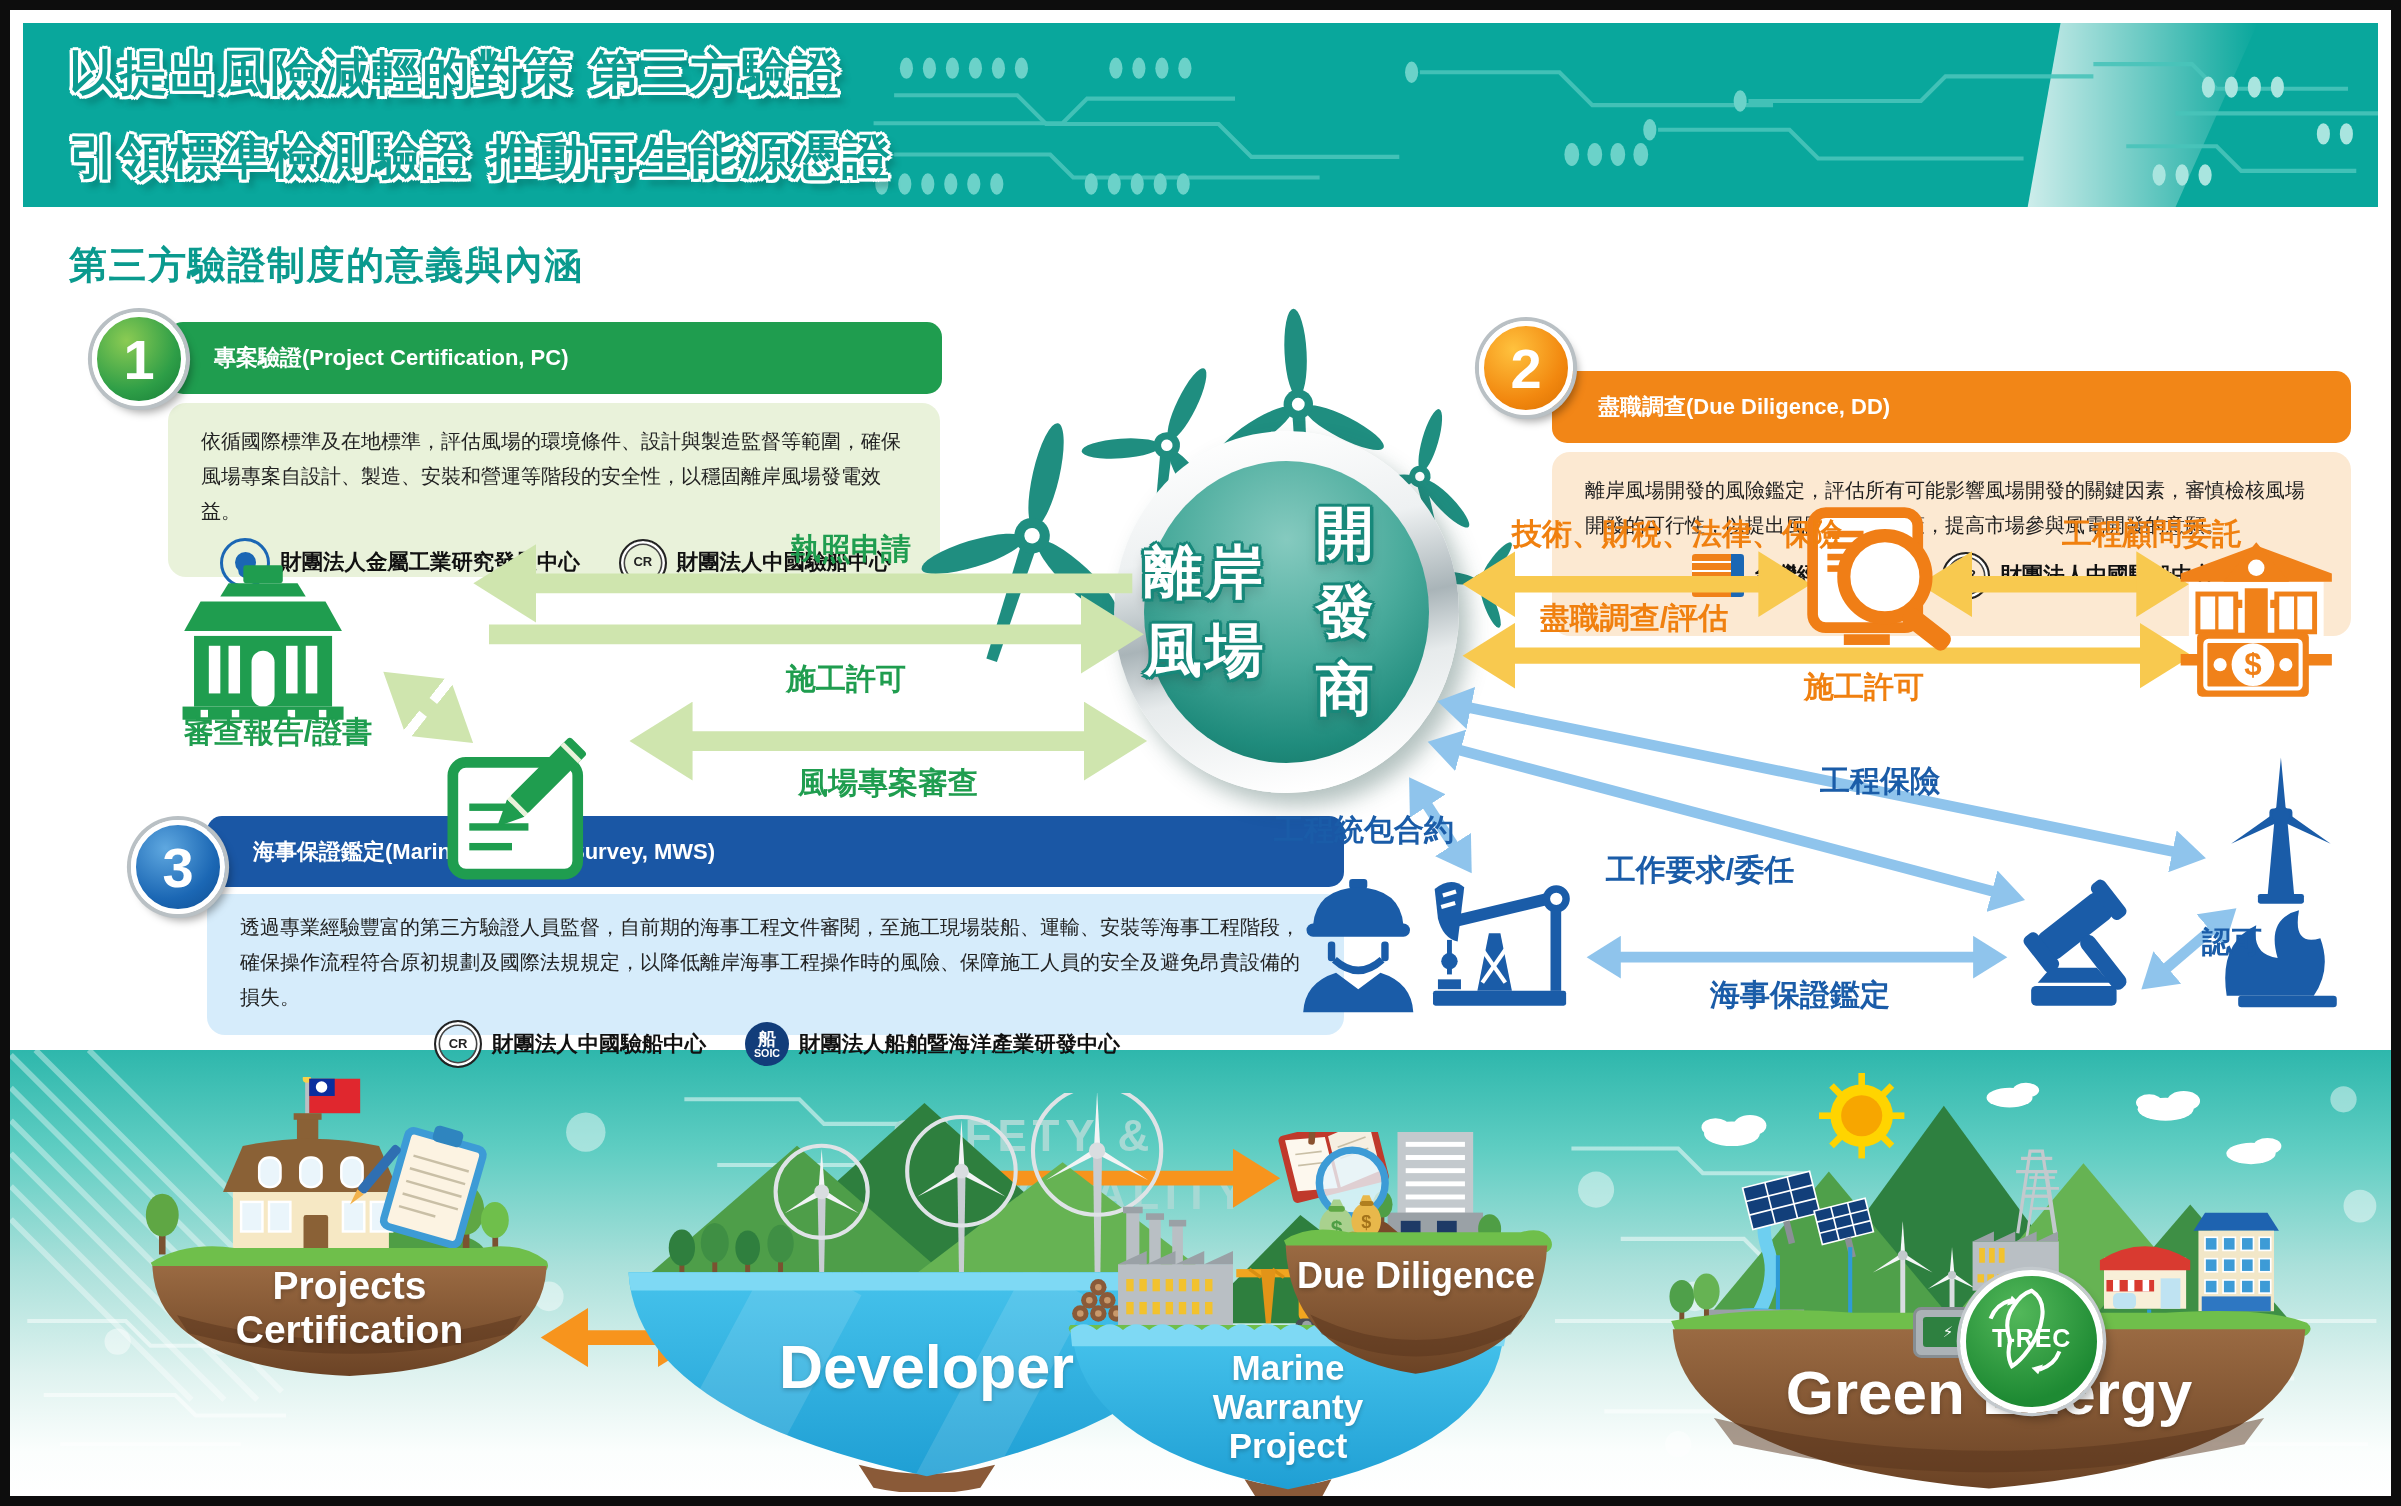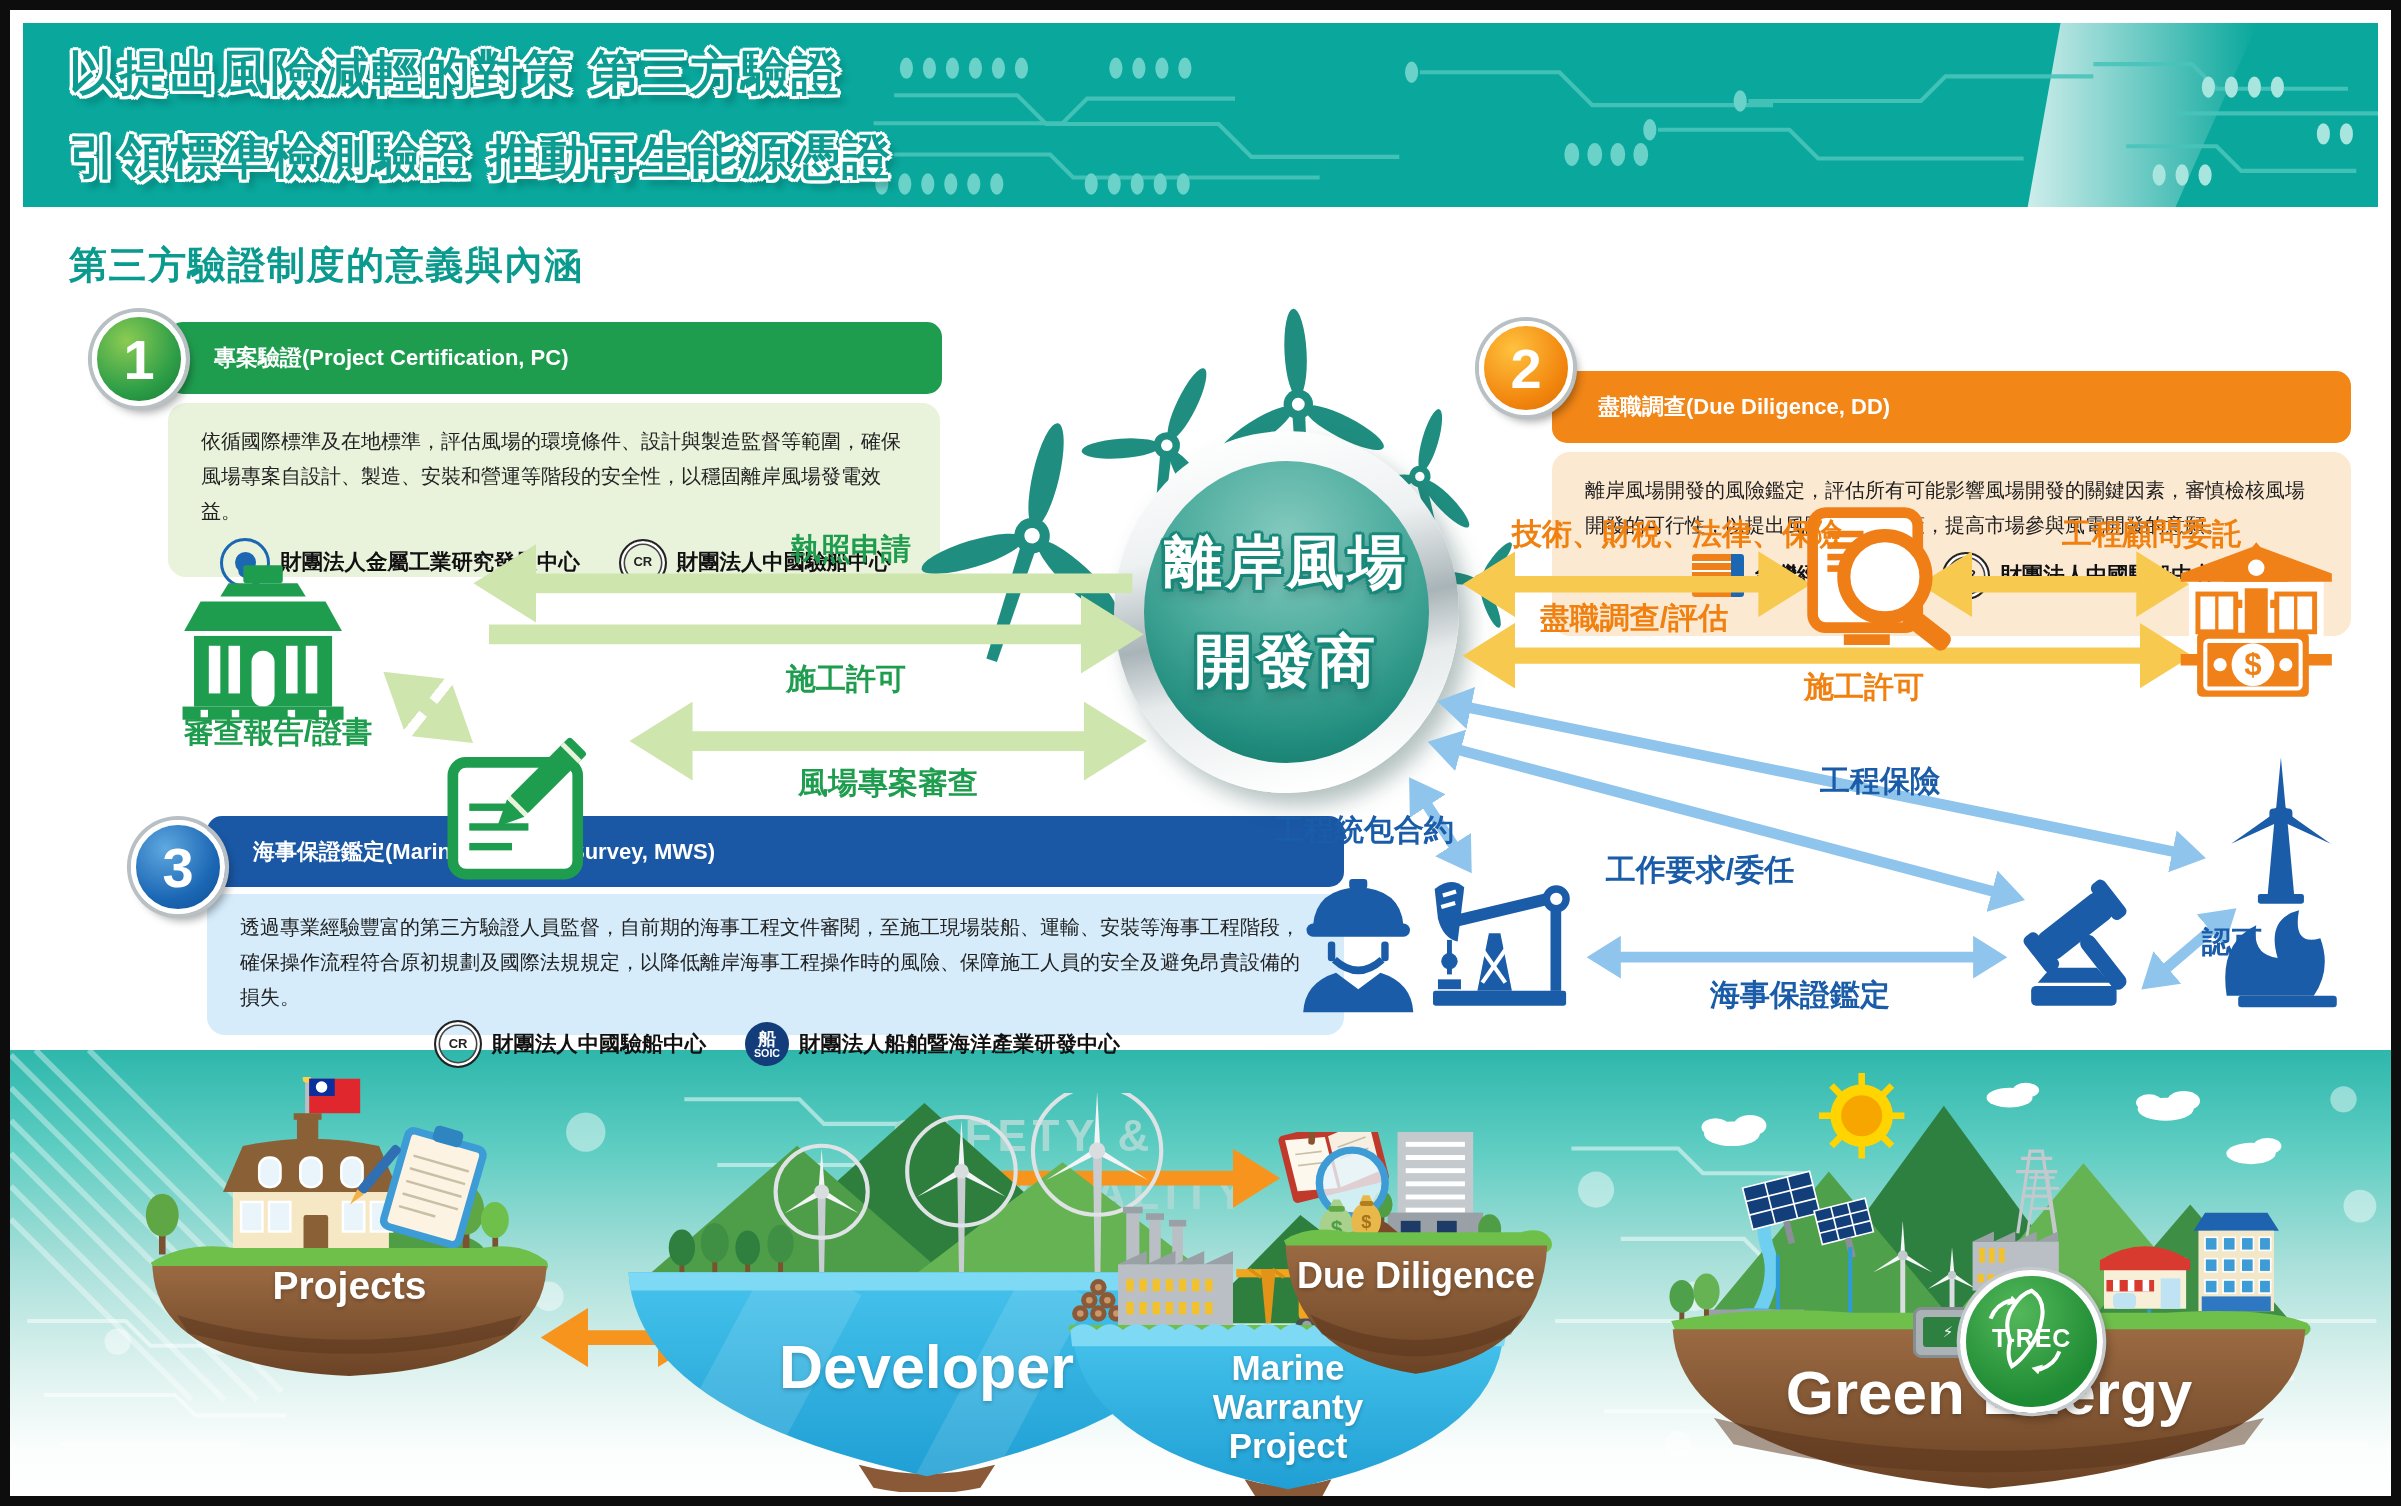--- a/index.html
+++ b/index.html
@@ -24,21 +24,21 @@
   .logo-mirdc i{display:block;width:21.4px;height:21.4px;border-radius:50%;background:#1b67b4;box-shadow:0 8.2px 0 -3.3px #1b67b4;}
   .logo-tier{width:39px;height:43px;background:repeating-linear-gradient(180deg,#f08119 0 6.6px,#fff 6.6px 9px);border-right:13px solid #1b67b4;border-radius:3.3px;}
   .logo-soic{width:44px;height:44px;border-radius:50%;background:#123d7a;color:#fff;display:flex;flex-direction:column;align-items:center;justify-content:center;font-size:10.7px;font-weight:bold;line-height:1;}
   .logo-soic i{font-style:normal;font-size:18px;line-height:1;}
   
   .circle-outer{position:absolute;left:1114px;top:431px;width:345px;height:362px;border-radius:50%;
      background:linear-gradient(168deg,#ffffff 5%,#eef1f2 32%,#a9b4b8 52%,#e7ebec 66%,#ffffff 92%);
      box-shadow:10px 13px 21.4px rgba(40,80,75,.35);z-index:4;}
   .circle-inner{position:absolute;inset:30px;border-radius:50%;
      background:radial-gradient(circle at 50% 26%,#85cabf 0%,#4aab9c 45%,#1f8b7c 78%,#137060 100%);
-     display:flex;flex-direction:column;align-items:center;justify-content:center;gap:21px;}
+     display:flex;flex-direction:row;align-items:center;justify-content:center;gap:21px;}
   .circle-inner div{font-size:58px;font-weight:bold;color:#fff;letter-spacing:3.3px;
      text-shadow:3.3px 0 0 #17887a,-3.3px 0 0 #17887a,0 3.3px 0 #17887a,0 -3.3px 0 #17887a,2.5px 2.5px 0 #17887a,-2.5px -2.5px 0 #17887a,2.5px -2.5px 0 #17887a,-2.5px 2.5px 0 #17887a,0 6.6px 11.5px rgba(0,0,0,.25);}
   
   .lbl{position:absolute;transform:translateX(-50%);font-weight:bold;white-space:nowrap;font-size:30px;z-index:6;}
   .lg{color:#1f9d4f}.lo{color:#f0800f}.lb{color:#1a5ca8}
   
   .bottom{position:absolute;left:10px;top:1050px;width:2382px;height:446px;
      background:linear-gradient(180deg,#2eb7ac 0%,#5ecdc2 22%,#a9e0da 48%,#def2ef 72%,#fbfefd 90%,#ffffff 100%);}
   .island-text{position:absolute;color:#fff;font-weight:bold;text-align:center;z-index:8;text-shadow:0 1.6px 4.1px rgba(0,0,0,.22);line-height:1.12;}
   .safety{position:absolute;color:#a6d9d4;font-weight:bold;font-size:44px;letter-spacing:5.8px;z-index:3;}
@@ -543,20 +543,21 @@
           <rect x="0" y="0" width="12" height="72" rx="5" fill="#2f6fb2"></rect>
           <polygon points="1,72 11,72 6,92" fill="#f2b24a"></polygon>
         </g>
     </g>
     <path d="M18,226 Q60,200 120,208 L420,208 Q470,200 500,224 Q505,232 496,238 L24,238 Z" fill="#6fbf4b"></path>
     <path d="M20,230 Q24,352 260,364 Q496,352 500,230 Z" fill="url(#br1)"></path>
     <path d="M50,290 Q260,350 470,290 L456,312 Q260,362 64,312 Z" fill="rgba(88,52,28,.5)"></path>
   </svg>
   <div class="island-text" style="left:136px;top:1264px;width:427px;font-size:39px">
     <div>Projects</div>
+    <div>Certification</div>
   </div>
 
   <svg class="abs" style="left:612px;top:1093px;z-index:7" width="629" height="399" viewBox="0 0 765 485">
     <defs>
       <linearGradient id="wg1" x1="0" y1="0" x2="0" y2="1">
           <stop offset="0" stop-color="#46c3ec"></stop>
           <stop offset="1" stop-color="#1f9fd4"></stop>
         </linearGradient>
       <clipPath id="devclip">
           <path d="M20,218 Q30,390 383,466 Q736,390 745,218 Z"></path>

